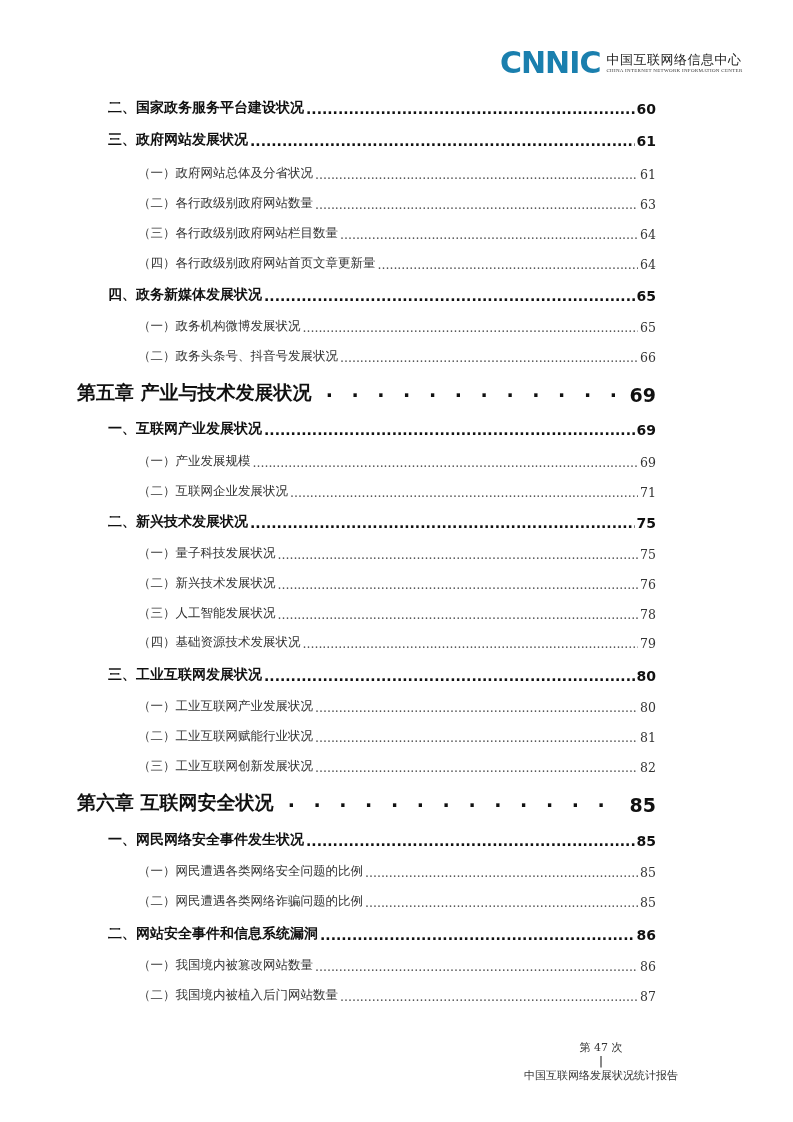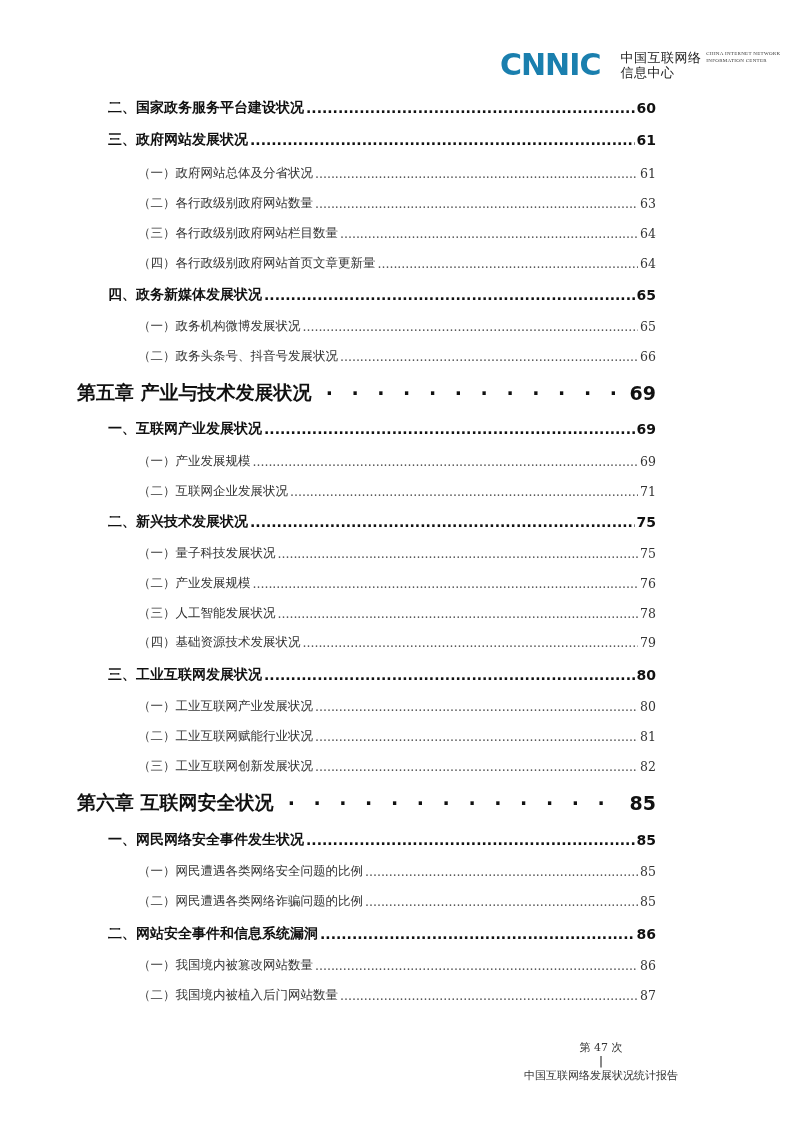--- a/index.html
+++ b/index.html
@@ -1,26 +1,26 @@
 <!DOCTYPE html>
 <html><head>
   <meta charset="utf-8">
   <style>
     html, body { margin: 0; padding: 0; background: #ffffff; }
     body { width: 793px; height: 1122px; position: relative; overflow: hidden;
            font-family: "DejaVu Sans", "Liberation Sans", sans-serif; color: #1a1a1a; }
     .header-logo { position: absolute; left: 500px; top: 50px; display: flex; align-items: center; }
     .logo-mark { font-family: "DejaVu Sans", sans-serif; font-weight: bold; font-size: 30px;
                  color: #1a7fae; letter-spacing: -1px; line-height: 26px; }
-    .logo-text { margin-left: 20px; display: flex; }
+    .logo-text { margin-left: 6px; display: flex; flex-direction: column; }
     .logo-cn { font-family: "DejaVu Serif", serif; font-size: 13px; color: #222; line-height: 15px; letter-spacing: 0.5px; }
     .logo-en { font-family: "Liberation Serif", serif; font-size: 5px; color: #333; line-height: 7px; letter-spacing: 0.3px; }
 
     .toc { position: absolute; left: 0; top: 0; width: 793px; }
-    .row { position: absolute; display: flex; align-items: center; white-space: nowrap; }
+    .row { position: absolute; display: flex; align-items: flex-end; white-space: nowrap; }
     .row .title { flex: 0 0 auto; }
     .row .leader { flex: 1 1 auto; overflow: hidden; margin: 0 2px; }
     .row .leader::after { content: "........................................................................................................................................................................................................................................................"; }
     .row .page { flex: 0 0 auto; }
 
     .lvl1 { left: 77px; width: 579px; font-size: 19px; font-weight: bold; color: #111; gap: 12px; }
     .lvl1 .leader { letter-spacing: 6px; }
     .lvl1 .leader::after { content: "· · · · · · · · · · · · · · · · · · · · · · · · · · · · · · · · · · · · · · · · · · · · · · · · · · · · · · · · · · · · · · · · · · · · · ·"; font-weight: bold; }
 
     .lvl2 { left: 108px; width: 548px; font-size: 14px; font-weight: bold; color: #111; }
@@ -113,21 +113,21 @@
       <span class="title">二、新兴技术发展状况</span>
       <span class="leader"></span>
       <span class="page">75</span>
     </div>
   <div class="row lvl3" style="top:545px">
       <span class="title">（一）量子科技发展状况</span>
       <span class="leader"></span>
       <span class="page">75</span>
     </div>
   <div class="row lvl3" style="top:575px">
-      <span class="title">（二）产业发展规模</span>
+      <span class="title">（二）新兴技术发展状况</span>
       <span class="leader"></span>
       <span class="page">76</span>
     </div>
   <div class="row lvl3" style="top:605px">
       <span class="title">（三）人工智能发展状况</span>
       <span class="leader"></span>
       <span class="page">78</span>
     </div>
   <div class="row lvl3" style="top:634px">
       <span class="title">（四）基础资源技术发展状况</span>

